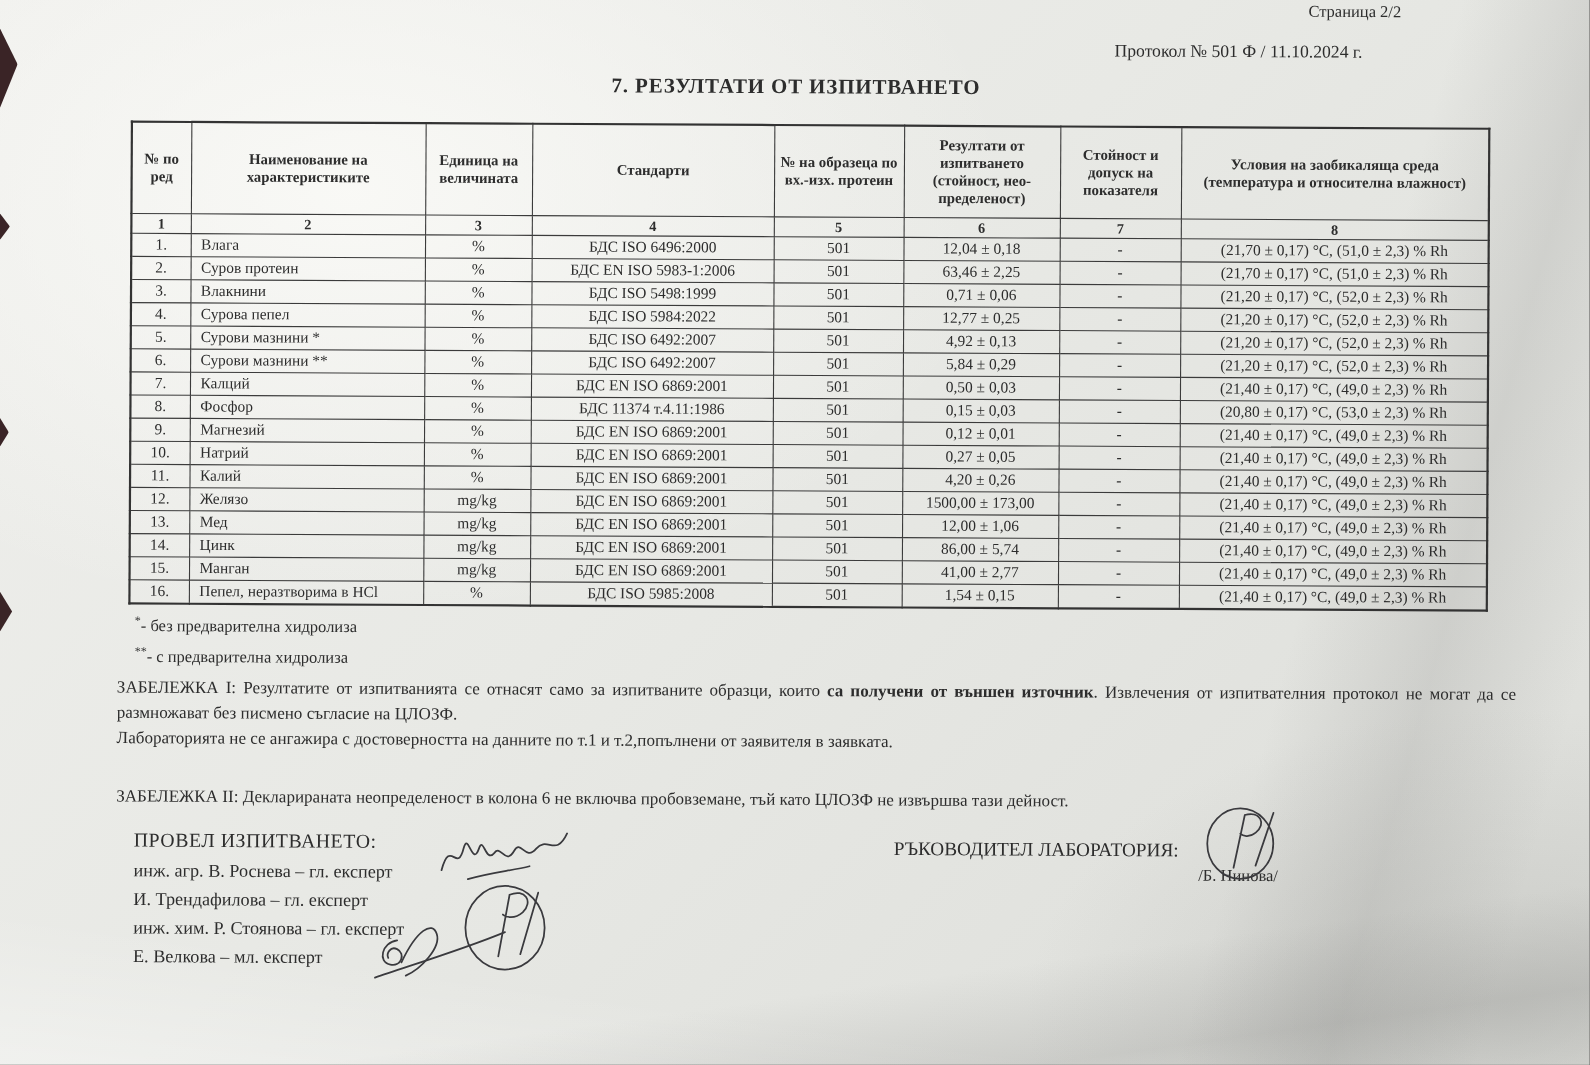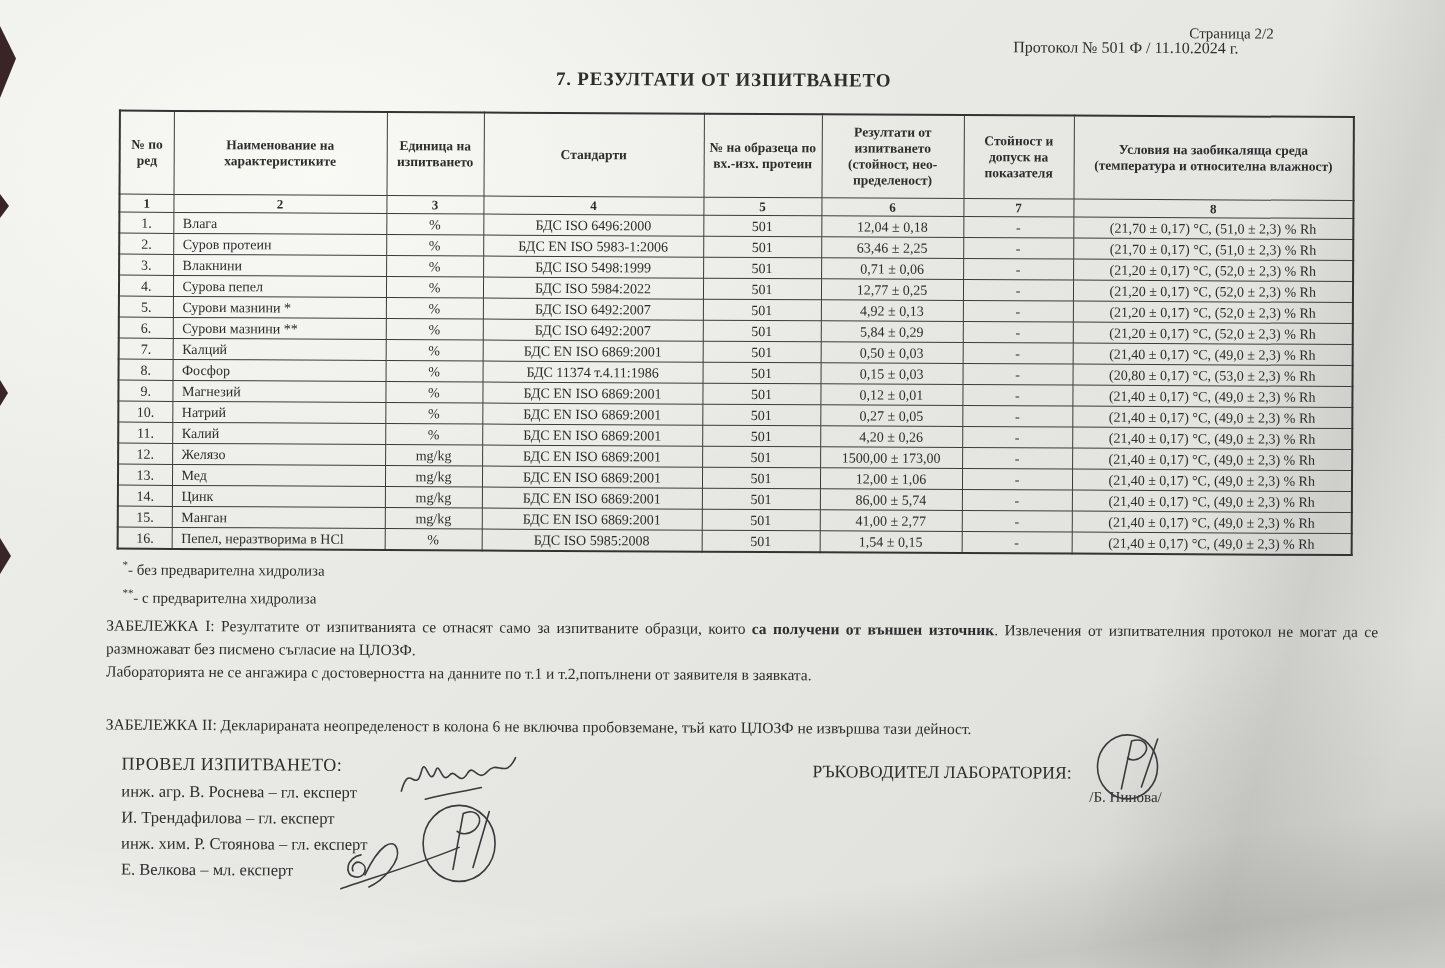--- a/index.html
+++ b/index.html
@@ -18,21 +18,21 @@
       linear-gradient(172deg, rgba(0,0,0,0) 86%, rgba(120,120,118,.20) 94%, rgba(0,0,0,0) 100%),
       linear-gradient(8deg, rgba(255,255,255,.35) 0%, rgba(255,255,255,0) 12%);
   }
   .edge-mark{position:absolute;background:#3a2426;}
   .em1{left:0;top:26px;width:16px;height:72px;clip-path:polygon(0 0,100% 45%,0 100%);}
   .em2{left:0;top:194px;width:9px;height:24px;clip-path:polygon(0 0,100% 50%,0 100%);}
   .em3{left:0;top:380px;width:8px;height:26px;clip-path:polygon(0 0,100% 50%,0 100%);}
   .em4{left:0;top:538px;width:11px;height:36px;clip-path:polygon(0 0,100% 50%,0 100%);}
   .content{position:absolute;left:0;top:0;width:1445px;height:968px;transform:rotate(.3deg);transform-origin:40% 30%;}
 
-  .page-label{position:absolute;left:1188px;top:22px;font-size:15px;}
+  .page-label{position:absolute;left:1188px;top:0;font-size:15px;}
   .protocol-label{position:absolute;left:1012px;top:36px;font-size:16px;}
   .doc-title{position:absolute;left:0;top:68px;width:1445px;text-align:center;font-size:19px;font-weight:700;letter-spacing:.8px;}
 
   table.results{position:absolute;left:118px;top:112px;width:1234px;border-collapse:collapse;table-layout:fixed;}
   table.results th,table.results td{border:1px solid #3b3b3b;overflow:hidden;}
   table.results{border:2px solid #333;}
   thead th{font-size:13.5px;font-weight:700;line-height:1.18;text-align:center;vertical-align:middle;padding:2px 3px;height:78px;}
   tr.colnums td{height:17px;font-size:13px;text-align:center;font-weight:700;padding:0;line-height:17px;}
   tbody td{height:20px;font-size:14px;text-align:center;white-space:nowrap;padding:0 2px;line-height:19px;}
   tbody td.name{text-align:left;padding-left:9px;}
@@ -76,21 +76,21 @@
           <col style="width:220px">
         <col style="width:118px">
           <col style="width:142px">
           <col style="width:110px">
           <col style="width:280px">
       </colgroup>
       <thead>
         <tr>
           <th>№ по ред</th>
           <th>Наименование на характеристиките</th>
-          <th>Единица на изпитването</th>
+          <th>Единица на величината</th>
           <th>Стандарти</th>
           <th>№ на образеца по вх.-изх. протеин</th>
           <th>Резултати от изпитването (стойност, нео-пределеност)</th>
           <th>Стойност и допуск на показателя</th>
           <th>Условия на заобикаляща среда (температура и относителна влажност)</th>
         </tr>
         <tr class="colnums">
           <td>1</td>
           <td>2</td>
           <td>3</td>

